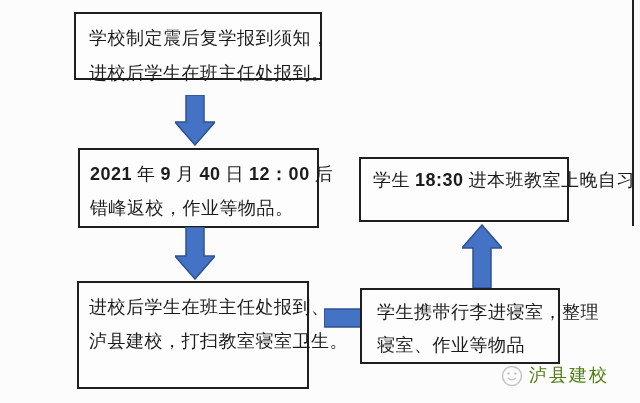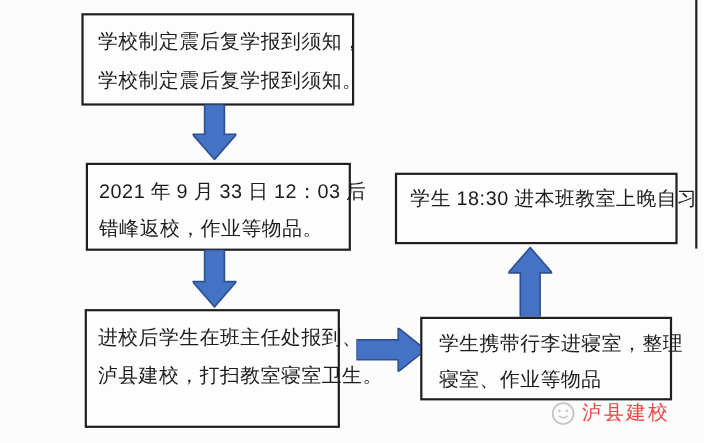--- a/index.html
+++ b/index.html
@@ -22,40 +22,40 @@
     background: #fdfdfd;
     color: #1c1c1c;
     font-size: 18px;
     letter-spacing: 0.5px;
   }
   .flow-box .line {
     white-space: nowrap;
   }
   .num {
     font-family: "Liberation Sans", "DejaVu Sans", sans-serif;
-    font-weight: normal;
+    font-weight: bold;
   }
   #box-notice {
-    left: 74px; top: 12px; width: 248px; height: 84px;
+    left: 74px; top: 12px; width: 248px; height: 68px;
     padding: 7px 0 0 13px; line-height: 35px; text-align: right;
   }
   #box-return {
     left: 78px; top: 148px; width: 241px; height: 80px;
     padding: 7px 0 0 10px; line-height: 34px;
   }
   #box-checkin {
     left: 77px; top: 281px; width: 232px; height: 108px;
     padding: 7px 0 0 10px; line-height: 34px;
   }
   #box-dorm {
-    left: 382px; top: 288px; width: 229px; height: 76px;
+    left: 360px; top: 288px; width: 200px; height: 76px;
     padding: 6px 0 0 15px; line-height: 33px;
   }
   #box-study {
-    left: 359px; top: 157px; width: 257px; height: 65px;
+    left: 359px; top: 157px; width: 210px; height: 65px;
     padding: 9px 0 0 12px; line-height: 24px;
   }
   .arrow {
     position: absolute;
   }
   #arrow-1 { left: 175px; top: 95px; }
   #arrow-2 { left: 175px; top: 227px; }
   #arrow-3 { left: 324px; top: 298px; }
   #arrow-4 { left: 462px; top: 224px; }
   .stray-line {
@@ -63,45 +63,45 @@
     left: 632px; top: 0;
     width: 2px; height: 226px;
     background: #222222;
   }
   .watermark {
     position: absolute;
     left: 499px; top: 362px;
     display: flex;
     align-items: center;
     gap: 4px;
-    color: #ef4444;
+    color: #4d7c0f;
   }
   .watermark-text {
     font-size: 18px;
     letter-spacing: 2px;
     white-space: nowrap;
     font-family: "Liberation Serif", "DejaVu Serif", serif;
   }
 </style>
 </head>
 <body>
 
 <div class="canvas">
 
   <div class="flow-box" id="box-notice">
     <div class="line">学校制定震后复学报到须知，</div>
-    <div class="line">学校制定震后复学报到须知。</div>
+    <div class="line">进校后学生在班主任处报到。</div>
   </div>
 
   <svg class="arrow" id="arrow-1" width="40" height="51" viewBox="0 0 40 51">
     <polygon points="11,0 29,0 29,27 40,27 20,50 0,27 11,27" fill="#4472C4" stroke="#2F528F" stroke-width="1.5"></polygon>
   </svg>
 
   <div class="flow-box" id="box-return">
-    <div class="line"><span class="num">2021</span><span> 年 </span><span class="num">9</span><span> 月 </span><span class="num">33</span><span> 日 </span><span class="num">12：03</span><span> 后</span></div>
+    <div class="line"><span class="num">2021</span><span> 年 </span><span class="num">9</span><span> 月 </span><span class="num">40</span><span> 日 </span><span class="num">12：00</span><span> 后</span></div>
     <div class="line">错峰返校，作业等物品。</div>
   </div>
 
   <svg class="arrow" id="arrow-2" width="40" height="53" viewBox="0 0 40 53">
     <polygon points="11,0 29,0 29,29 40,29 20,52 0,29 11,29" fill="#4472C4" stroke="#2F528F" stroke-width="1.5"></polygon>
   </svg>
 
   <div class="flow-box" id="box-checkin">
     <div class="line">进校后学生在班主任处报到、</div>
     <div class="line">泸县建校，打扫教室寝室卫生。</div>

